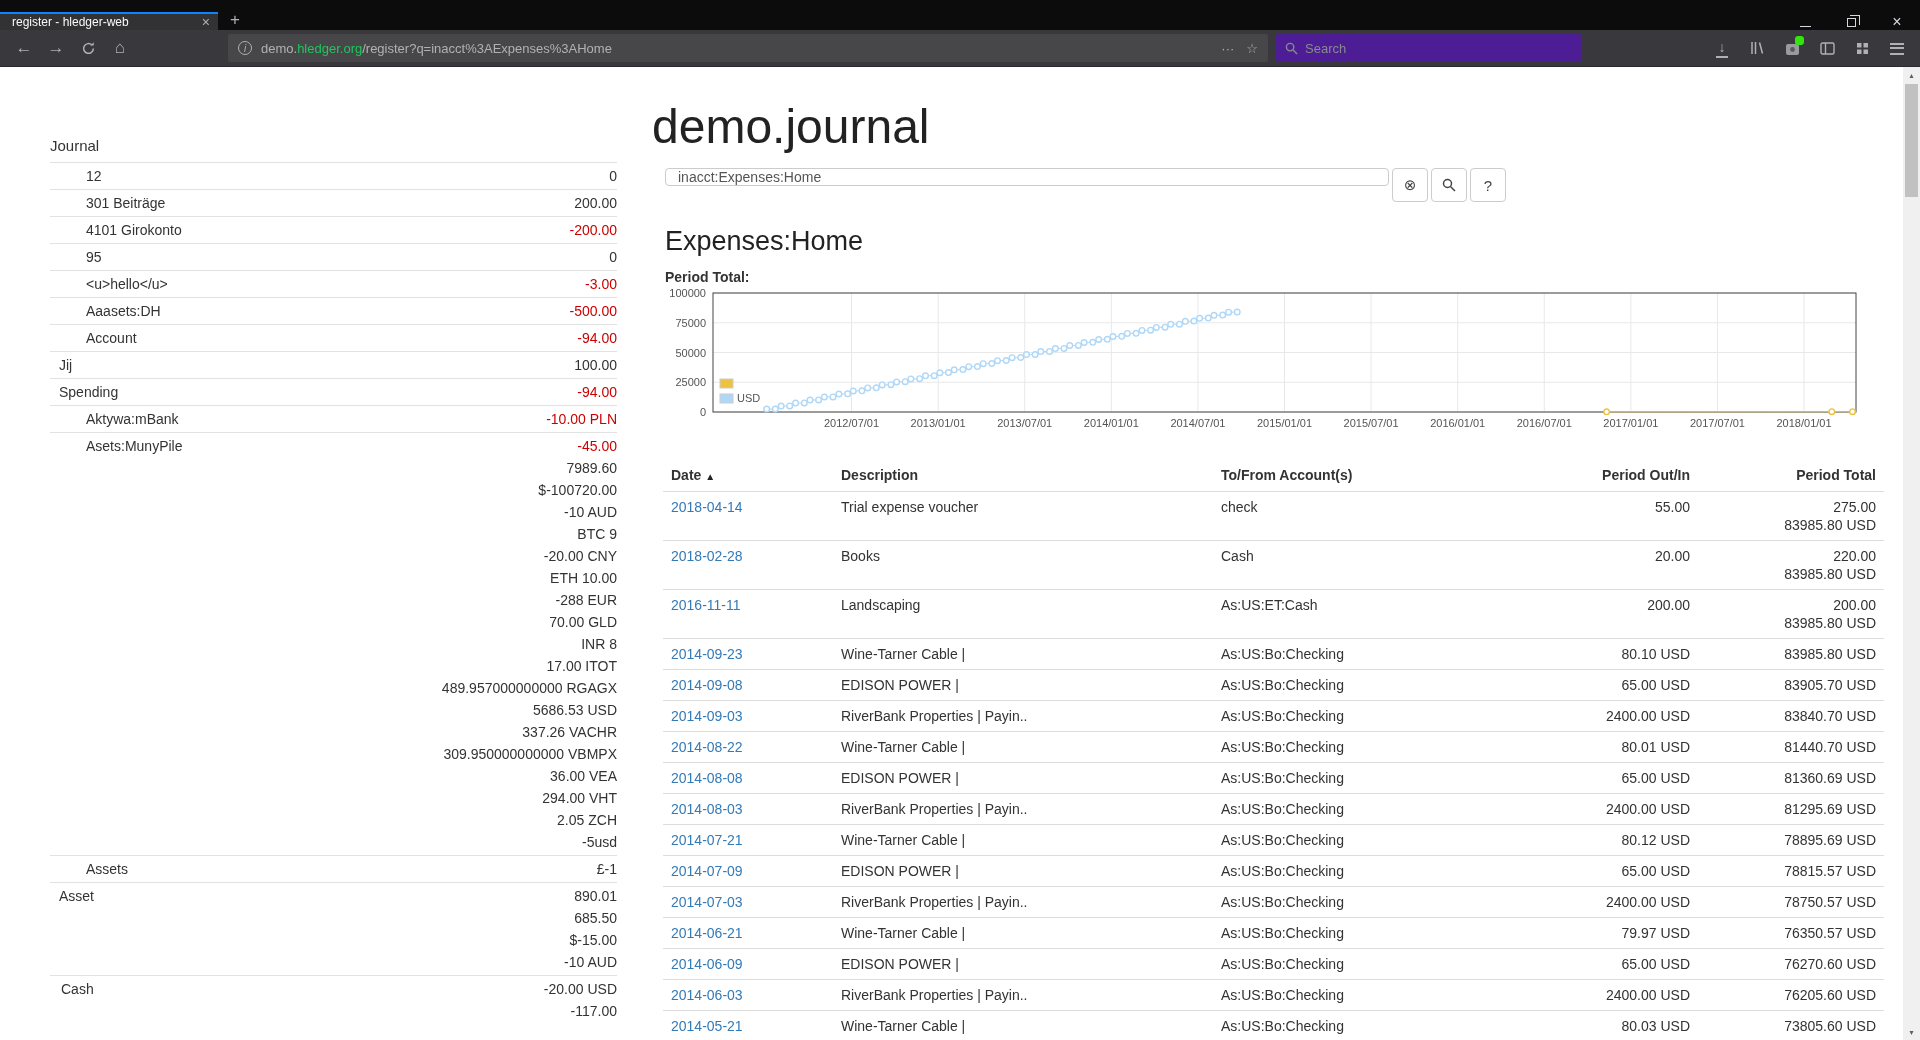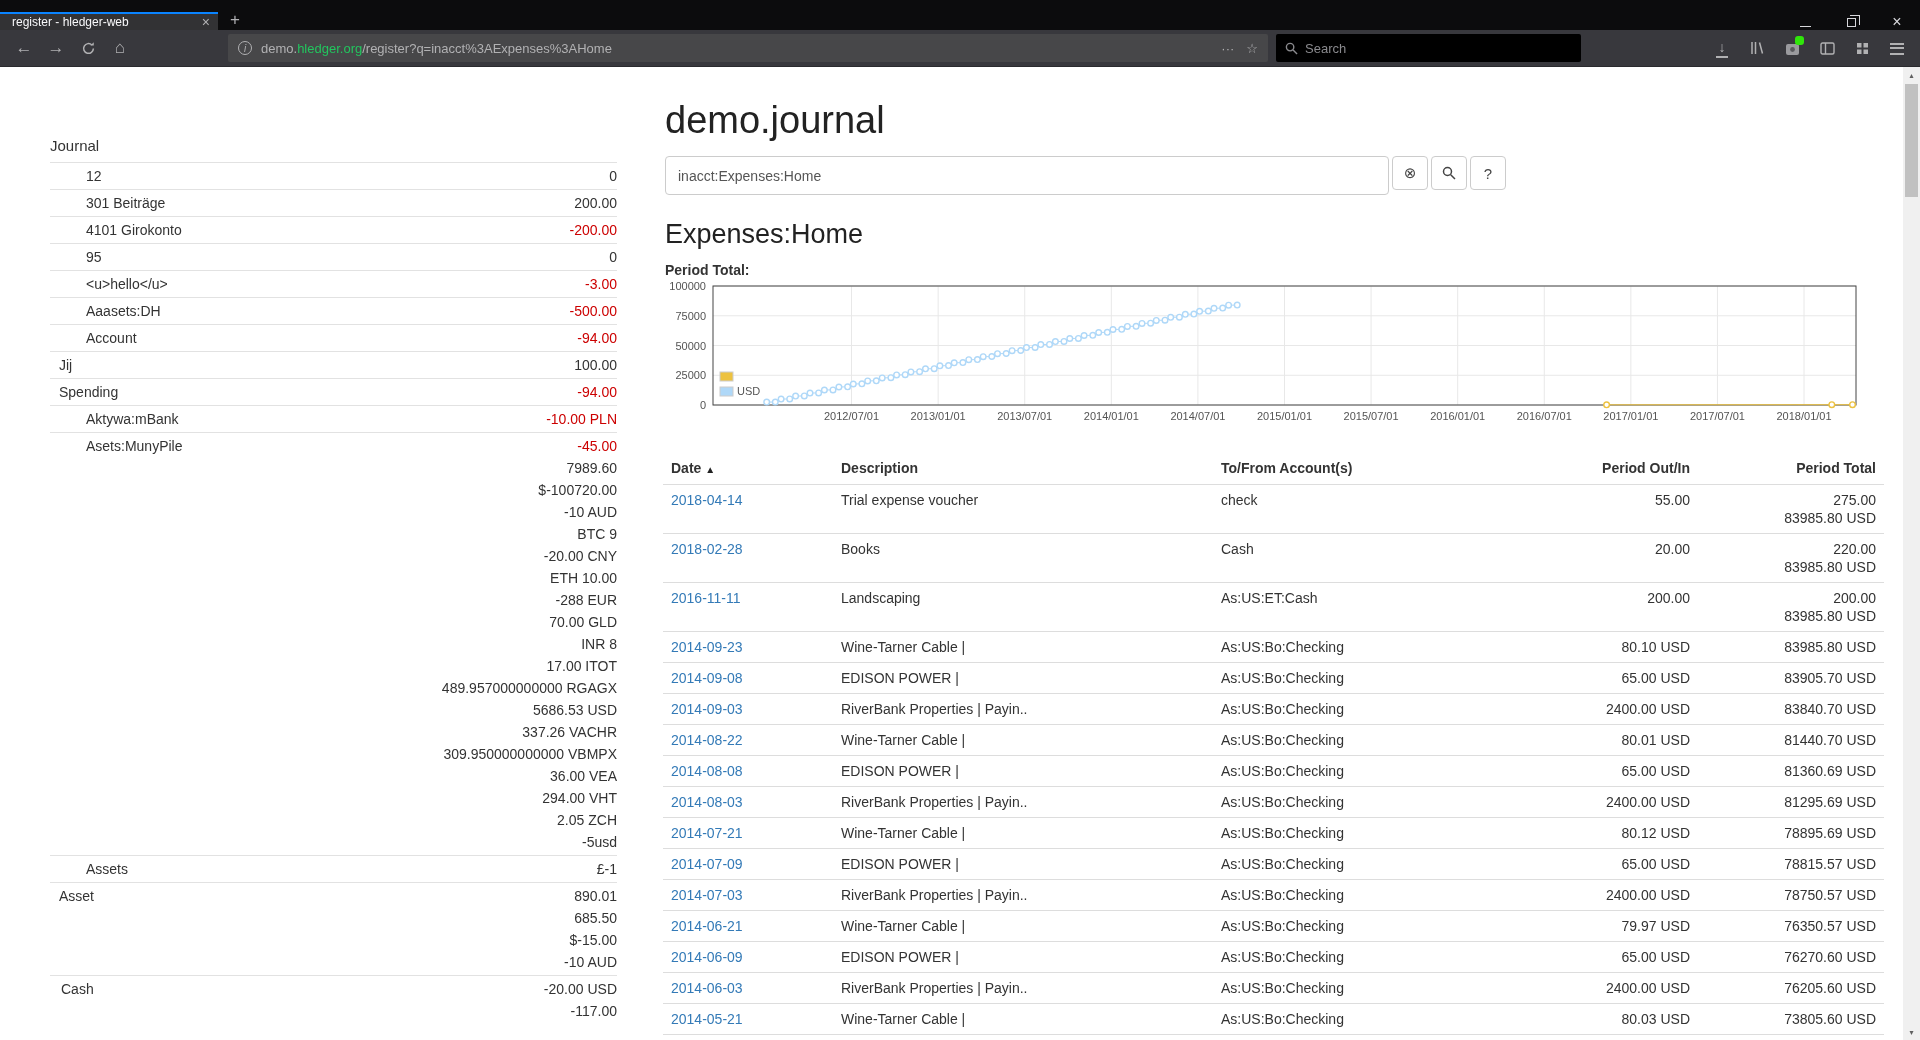--- a/index.html
+++ b/index.html
@@ -27,21 +27,21 @@
              display:flex; align-items:center; padding:0 8px; }
   .navbtn { width:32px; height:28px; display:flex; align-items:center; justify-content:center;
             color:#b1b1b3; font-size:17px; border-radius:2px; }
   .urlbar { width:1040px; height:28px; margin-left:92px; background:#474749; border-radius:2px;
             display:flex; align-items:center; padding:0 10px; font-size:13px; color:#b1b1b3; }
   .info-i { width:14px; height:14px; min-width:14px; border:1px solid #b1b1b3; border-radius:50%;
             font-size:10px; font-style:italic; display:flex; align-items:center; justify-content:center;
             margin-right:9px; }
   .url-host { color:#22c55e;text-align:right; }
   .url-actions { margin-left:auto; display:flex; gap:12px; align-items:center; color:#b1b1b3; }
-  .searchbar { width:305px; height:28px; margin-left:8px; background:#000000; border-radius:2px;
+  .searchbar { width:305px; height:28px; margin-left:8px; background:#4c1d95; border-radius:2px;
                display:flex; align-items:center; gap:7px; padding:0 9px; font-size:13px; color:#8a8a8e; }
   .action-icons { margin-left:auto; display:flex; align-items:center; gap:5px; }
   .aicon { width:30px; height:28px; display:flex; align-items:center; justify-content:center;
            color:#b1b1b3; position:relative; font-size:14px; }
   .ext-badge { position:absolute; top:2px; right:3px; width:9px; height:9px; border-radius:3px;
                background:#30e60b; }
   .dl-wrap { display:flex; flex-direction:column; align-items:center; }
   .dl-base { width:12px; border-top:2px solid #b1b1b3; margin-top:1px; }
   .hamb, .hamb:before, .hamb:after { width:14px; border-top:2px solid #b1b1b3; display:block; content:""; }
   .hamb { position:relative; }
@@ -54,23 +54,23 @@
   .sidebar { flex:none; width:649px; padding:70px 32px 0 50px; font-size:14px; overflow:hidden; }
   .journal-link { display:block; font-size:15px; color:#333; margin:0 0 8px 0; }
   .acct-row { display:flex; align-items:flex-start; border-top:1px solid #e2e2e2; padding:2px 0; }
   .acct-name { color:#333; line-height:22px; white-space:nowrap; }
   .depth1 { padding-left:0;margin-left:36px; } .depth2 { padding-left:9px; } .depth3 { padding-left:11px; }
   .acct-amts { margin-left:auto; text-align:right; }
   .amt { line-height:22px; white-space:nowrap; }
   .neg { color:#cc0000; }
 
   .main { flex:1; padding:16px 0 0 0; }
-  .page-title { font-size:38px; font-weight:500; color:#222; margin:16px 0 14px 16px; }
+  .page-title { font-size:48px; font-weight:500; color:#222; margin:16px 0 14px 3px; }
   .q-form { display:flex; margin:0 0 0 16px; }
-  .q-input { width:724px; height:39px; border:1px solid #ccc; border-radius:4px;
+  .q-input { width:724px; height:18px; border:1px solid #ccc; border-radius:4px;
              padding:6px 12px; font-size:14px; color:#555; outline:none;
              font-family:"Liberation Sans", sans-serif; }
   .q-btn { height:34px; width:36px; margin-left:3px; background:#fff; border:1px solid #ccc;
            border-radius:4px; color:#444; font-size:15px; display:flex; align-items:center;
            justify-content:center; cursor:default; }
   .acct-heading { font-size:27px; font-weight:500; color:#222; margin:24px 0 0 16px; }
   .period-label { font-weight:bold; font-size:14px; margin:12px 0 4px 16px; }
   .chart-wrap { margin-left:14px; }
   .tick { font-size:11px; fill:#545454; font-family:"Liberation Sans", sans-serif; }
 

